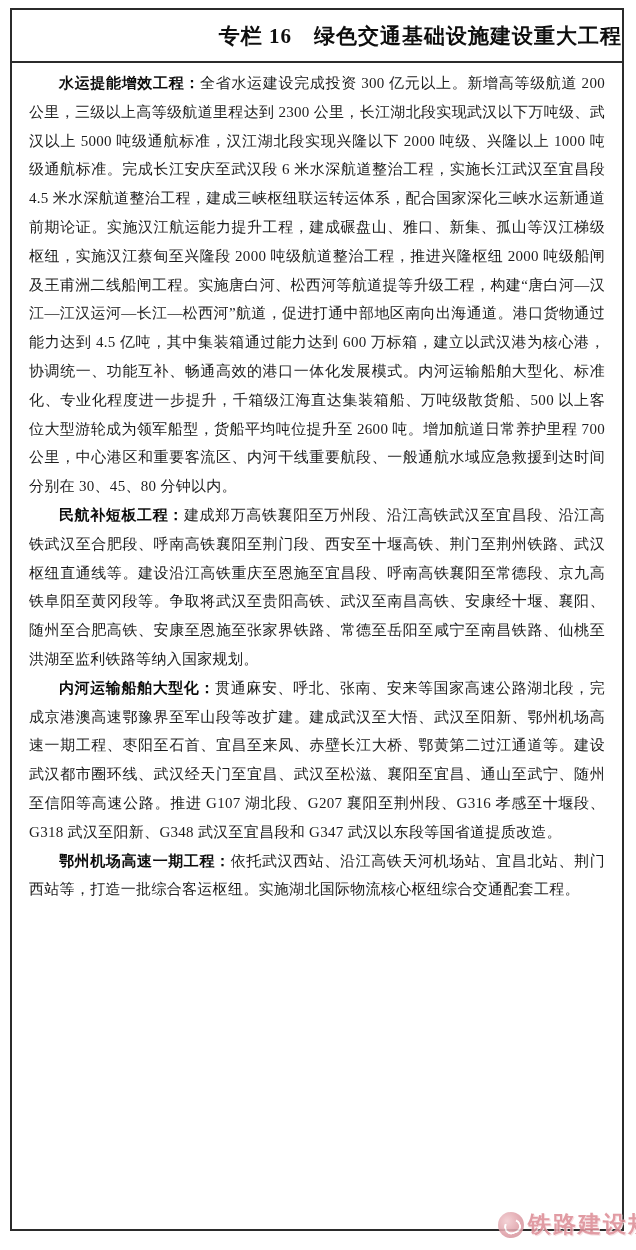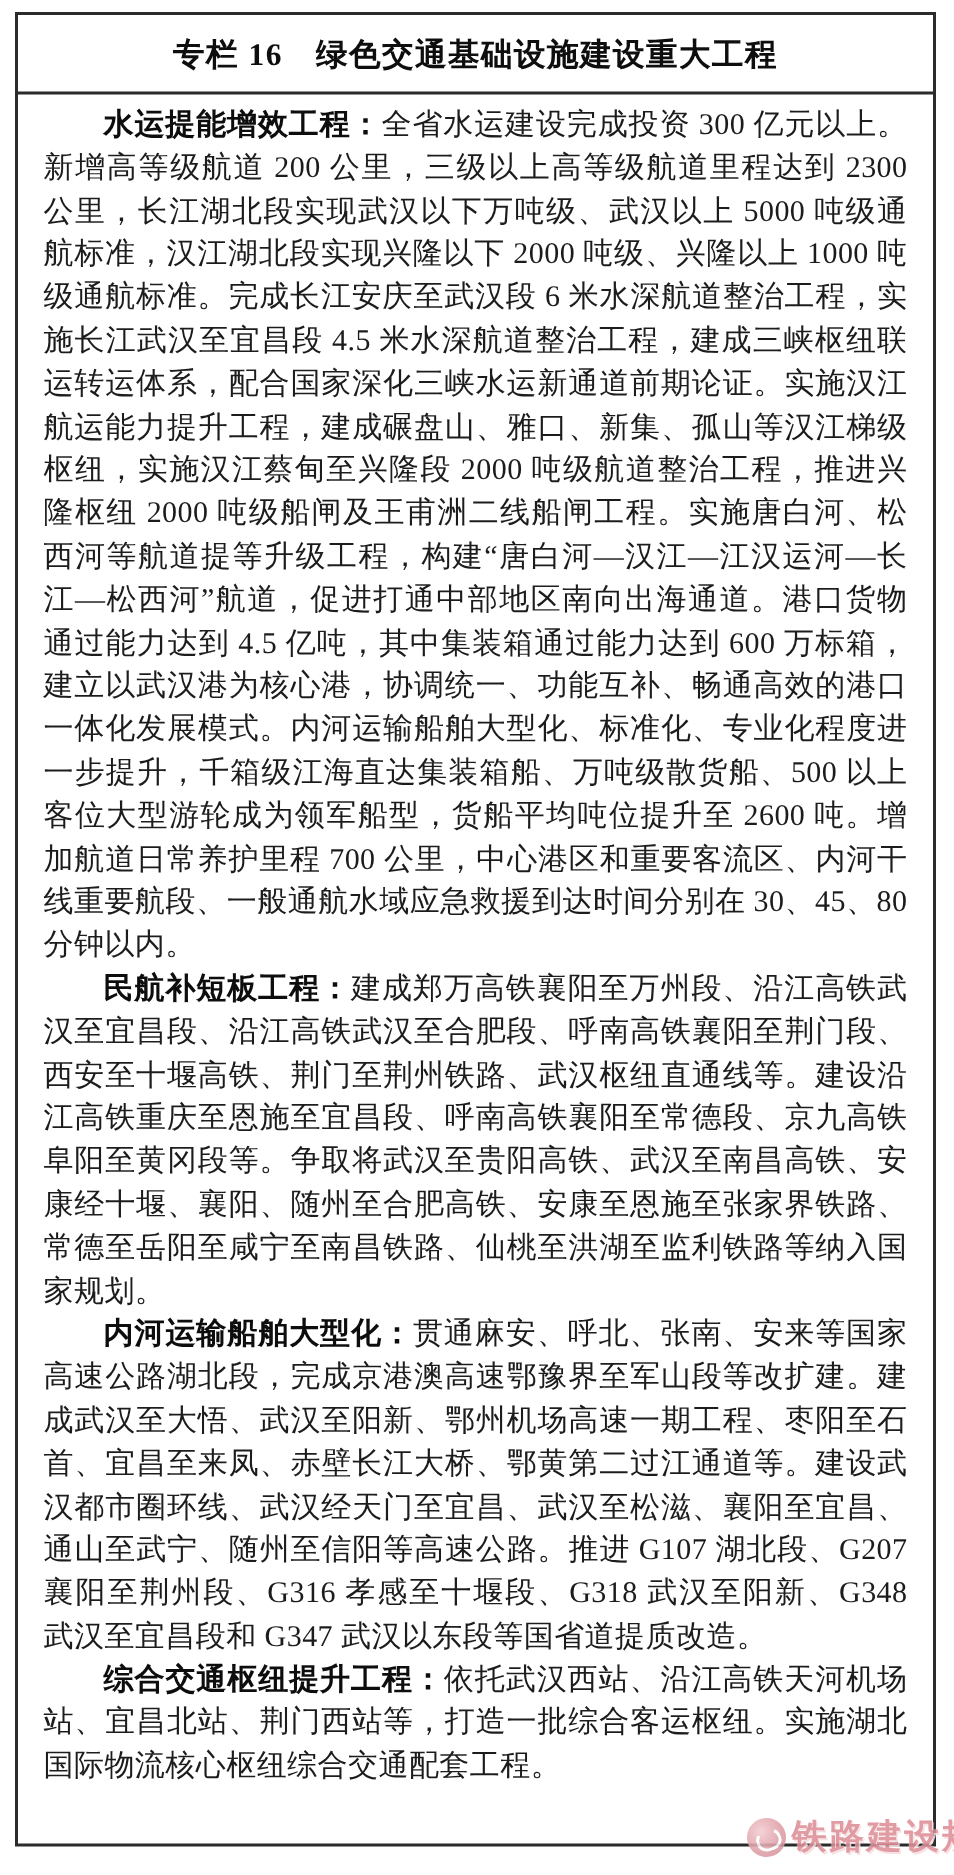--- a/index.html
+++ b/index.html
@@ -23,37 +23,37 @@
     height: 1223px;
     border: 2px solid #2b2b2b;
     box-sizing: border-box;
     background: #ffffff;
   }
   .title-row {
     height: 53px;
     border-bottom: 2px solid #2b2b2b;
     display: flex;
     align-items: center;
-    justify-content: center;
+    justify-content: flex-end;
     box-sizing: border-box;
   }
   .title-row h1 {
     margin: 0;
     font-size: 21px;
     font-weight: bold;
     color: #0e0e0e;
     letter-spacing: 1px;
   }
   .body-area {
     padding: 6px 17px 4px 17px;
   }
   p.para {
     margin: 0;
     text-indent: 2em;
-    font-size: 20px;
+    font-size: 15px;
     line-height: 28.8px;
     text-align: justify;
     letter-spacing: 0.3px;
   }
   p.para b.lead {
     font-weight: bold;
     color: #0d0d0d;
   }
   .watermark {
     position: absolute;
@@ -98,21 +98,21 @@
 <body>
 
 <div class="box">
   <div class="title-row">
     <h1>专栏 16　绿色交通基础设施建设重大工程</h1>
   </div>
   <div class="body-area">
     <p class="para"><b class="lead">水运提能增效工程：</b><span>全省水运建设完成投资 300 亿元以上。新增高等级航道 200 公里，三级以上高等级航道里程达到 2300 公里，长江湖北段实现武汉以下万吨级、武汉以上 5000 吨级通航标准，汉江湖北段实现兴隆以下 2000 吨级、兴隆以上 1000 吨级通航标准。完成长江安庆至武汉段 6 米水深航道整治工程，实施长江武汉至宜昌段 4.5 米水深航道整治工程，建成三峡枢纽联运转运体系，配合国家深化三峡水运新通道前期论证。实施汉江航运能力提升工程，建成碾盘山、雅口、新集、孤山等汉江梯级枢纽，实施汉江蔡甸至兴隆段 2000 吨级航道整治工程，推进兴隆枢纽 2000 吨级船闸及王甫洲二线船闸工程。实施唐白河、松西河等航道提等升级工程，构建“唐白河—汉江—江汉运河—长江—松西河”航道，促进打通中部地区南向出海通道。港口货物通过能力达到 4.5 亿吨，其中集装箱通过能力达到 600 万标箱，建立以武汉港为核心港，协调统一、功能互补、畅通高效的港口一体化发展模式。内河运输船舶大型化、标准化、专业化程度进一步提升，千箱级江海直达集装箱船、万吨级散货船、500 以上客位大型游轮成为领军船型，货船平均吨位提升至 2600 吨。增加航道日常养护里程 700 公里，中心港区和重要客流区、内河干线重要航段、一般通航水域应急救援到达时间分别在 30、45、80 分钟以内。</span></p>
     <p class="para"><b class="lead">民航补短板工程：</b><span>建成郑万高铁襄阳至万州段、沿江高铁武汉至宜昌段、沿江高铁武汉至合肥段、呼南高铁襄阳至荆门段、西安至十堰高铁、荆门至荆州铁路、武汉枢纽直通线等。建设沿江高铁重庆至恩施至宜昌段、呼南高铁襄阳至常德段、京九高铁阜阳至黄冈段等。争取将武汉至贵阳高铁、武汉至南昌高铁、安康经十堰、襄阳、随州至合肥高铁、安康至恩施至张家界铁路、常德至岳阳至咸宁至南昌铁路、仙桃至洪湖至监利铁路等纳入国家规划。</span></p>
     <p class="para"><b class="lead">内河运输船舶大型化：</b><span>贯通麻安、呼北、张南、安来等国家高速公路湖北段，完成京港澳高速鄂豫界至军山段等改扩建。建成武汉至大悟、武汉至阳新、鄂州机场高速一期工程、枣阳至石首、宜昌至来凤、赤壁长江大桥、鄂黄第二过江通道等。建设武汉都市圈环线、武汉经天门至宜昌、武汉至松滋、襄阳至宜昌、通山至武宁、随州至信阳等高速公路。推进 G107 湖北段、G207 襄阳至荆州段、G316 孝感至十堰段、G318 武汉至阳新、G348 武汉至宜昌段和 G347 武汉以东段等国省道提质改造。</span></p>
-    <p class="para"><b class="lead">综合交通枢纽提升工程：</b><span>依托武汉西站、沿江高铁天河机场站、宜昌北站、荆门西站等，打造一批综合客运枢纽。实施湖北国际物流核心枢纽综合交通配套工程。</span></p>
+    <p class="para"><b class="lead">鄂州机场高速一期工程：</b><span>依托武汉西站、沿江高铁天河机场站、宜昌北站、荆门西站等，打造一批综合客运枢纽。实施湖北国际物流核心枢纽综合交通配套工程。</span></p>
     <p class="para"></p>
   </div>
 </div>
 
 <div class="watermark">
   <span class="wm-logo"></span>
   <span class="wm-text">铁路建设规划</span>
 </div>
 
 </body></html>

